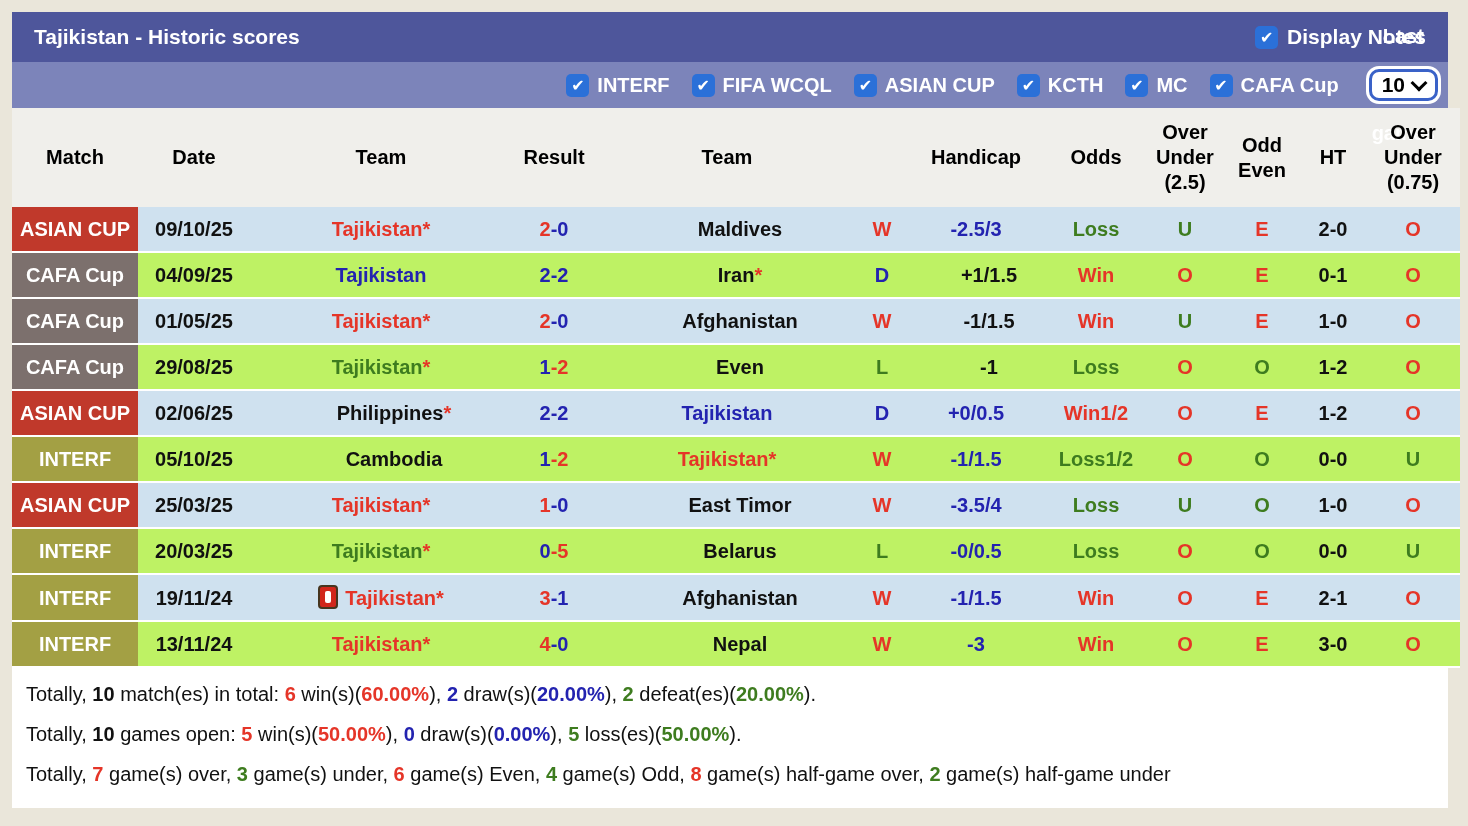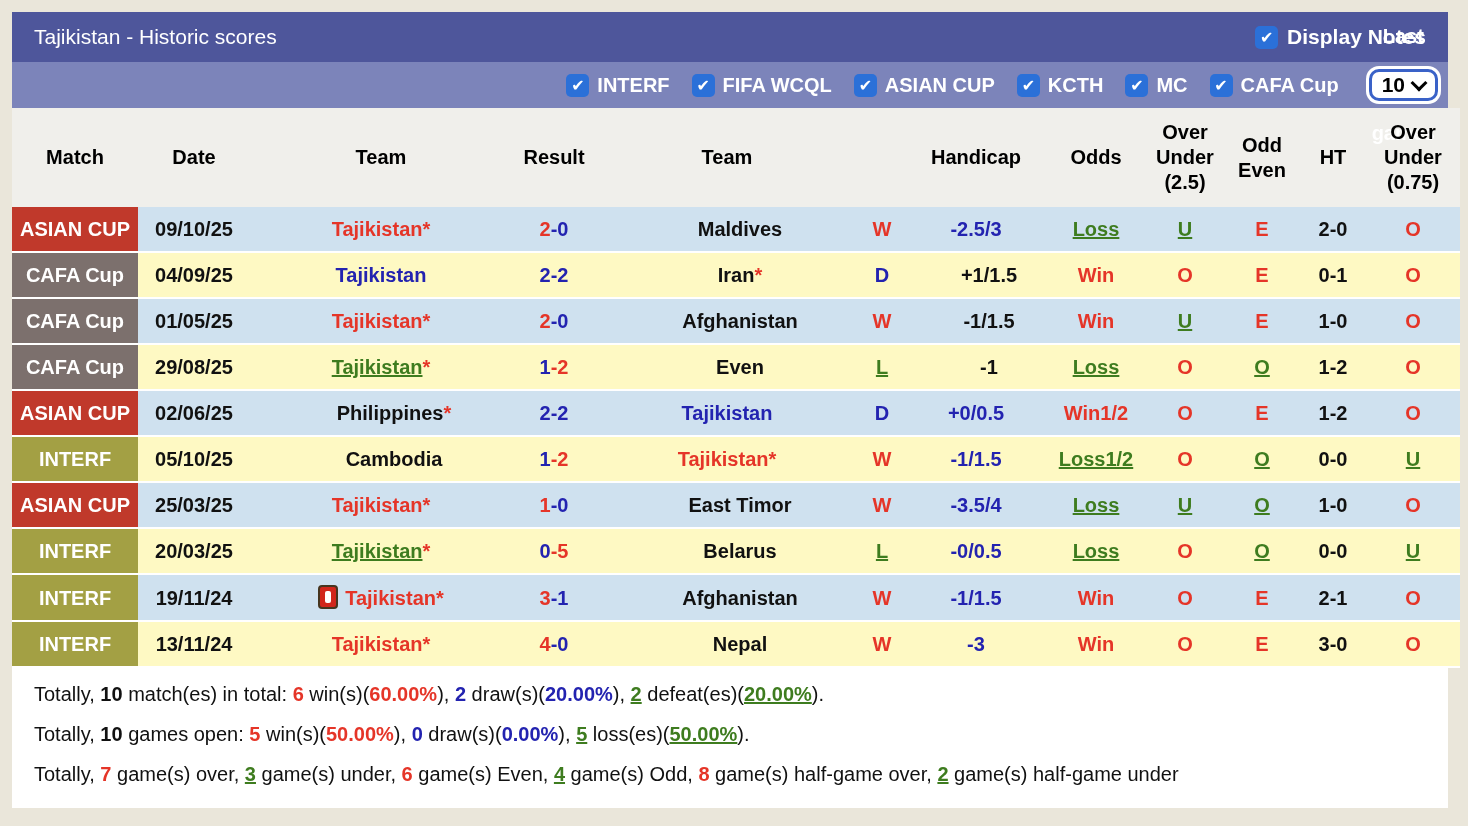--- a/index.html
+++ b/index.html
@@ -1,51 +1,51 @@
 <!DOCTYPE html>
 <html><head>
 <meta charset="utf-8">
 <style>
   html,body{margin:0;padding:0;}
   body{font-family:"Liberation Sans","DejaVu Sans",sans-serif;background:#d9d5c9;}
   .page{width:1468px;height:826px;box-sizing:border-box;background:#eae6da;padding:12px 20px 6px 12px;overflow:hidden;}
 
   
   .band1{height:50px;background:#4e569b;display:flex;align-items:center;padding:0 22px;box-sizing:border-box;}
-  .band-title{color:#fff;font-weight:400;font-size:21px;}
+  .band-title{color:#fff;font-weight:700;font-size:21px;}
   .display-notes{margin-left:auto;display:flex;align-items:center;gap:9px;color:#fff;font-weight:700;font-size:21px;}
   .band2{height:46px;background:#7c84ba;display:flex;align-items:center;justify-content:flex-end;padding:0 10px 0 0;box-sizing:border-box;color:#fff;font-weight:700;font-size:20px;}
   .filters{display:flex;align-items:center;gap:22px;margin-right:30px;}
   .filter-item{display:flex;align-items:center;gap:8px;}
   .cb{display:inline-flex;align-items:center;justify-content:center;width:23px;height:23px;background:#2b70d8;border-radius:5px;color:#fff;font-size:16px;font-weight:700;flex:0 0 auto;}
   .last-group{display:flex;align-items:center;gap:21px;flex-direction:column;}
   .select{display:inline-flex;align-items:center;gap:8px;background:#fff;border:3px solid #3a62c8;border-radius:10px;box-shadow:0 0 0 3px #fff;padding:1px 10px;color:#000;font-weight:700;font-size:21px;cursor:default;}
   .chev{width:9px;height:9px;border-right:3px solid #000;border-bottom:3px solid #000;transform:rotate(45deg);margin-top:-4px;}
 
   
   table{width:100%;border-collapse:collapse;table-layout:fixed;background:#f0efeb;text-align:center;font-weight:700;font-size:20px;}
   thead th{background:#f0efeb;color:#000;font-weight:700;font-size:20px;line-height:1.25;padding:12px 2px;vertical-align:middle;}
   tbody td{padding:10px 2px;border-bottom:2px solid #fff;vertical-align:middle;line-height:1.2;}
   tr.odd td{background:#cfe1ef;}
-  tr.even td{background:#fef9c3;}
+  tr.even td{background:#bef264;}
   td.match{color:#fff;padding:4px 2px;}
   .badge-asian{background:#c0392b !important;}
   .badge-cafa{background:#7c706d !important;}
   .badge-interf{background:#a3a044 !important;}
 
   .c-red{color:#e53528;}
   .c-blue{color:#2323b0;}
-  .c-green{color:#3e7c1f;text-decoration:underline;}
+  .c-green{color:#3e7c1f;}
   .c-black{color:#111;margin-left:26px;}
 
   .card-icon{display:inline-block;width:16px;height:20px;background:#d1261b;border:2px solid #46351f;border-radius:4px;position:relative;vertical-align:-4px;margin-right:7px;}
   .card-icon::after{content:"";position:absolute;left:50%;top:50%;transform:translate(-50%,-50%);width:6px;height:12px;background:#fff;border-radius:2px;}
 
   
-  .summary{background:#fff;padding:6px 22px 10px;min-height:124px;}
+  .summary{background:#fff;padding:6px 14px 10px;min-height:124px;}
   .sum-line{font-size:20px;line-height:40px;font-weight:400;color:#111;white-space:nowrap;}
   .bold{font-weight:700;}
 </style>
 </head>
 <body>
 
 <div class="page">
 
   <div class="band1">
     <span class="band-title">Tajikistan - Historic scores</span>

